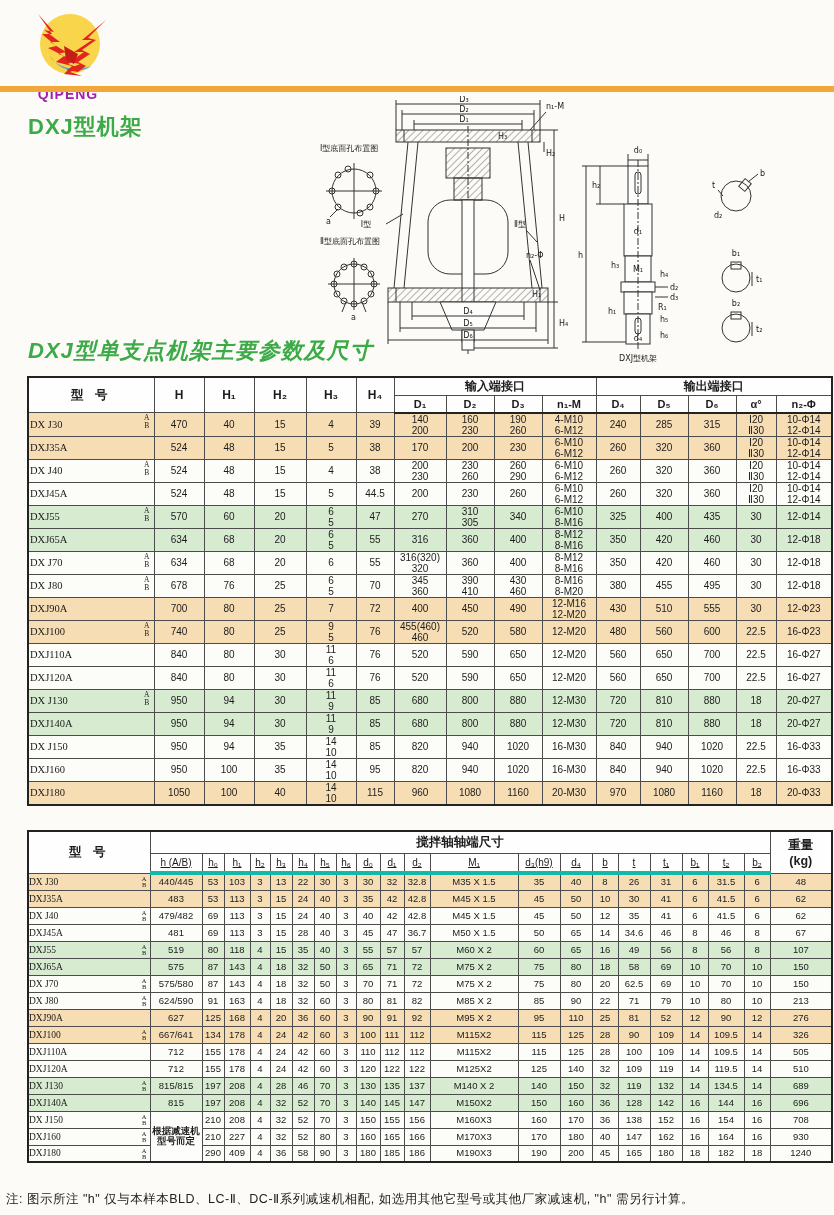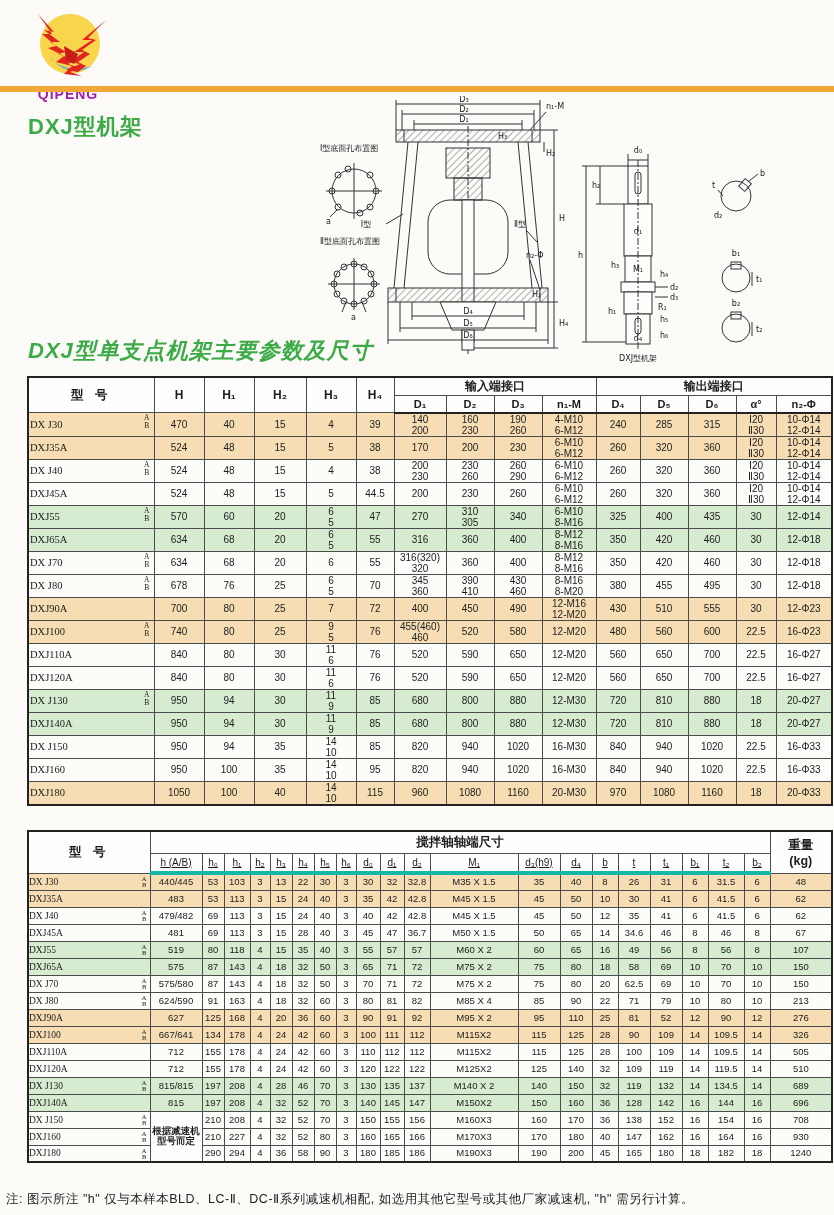--- a/index.html
+++ b/index.html
@@ -858,21 +858,21 @@
           <td>91</td>
           <td>163</td>
           <td>4</td>
           <td>18</td>
           <td>32</td>
           <td>60</td>
           <td>3</td>
           <td>80</td>
           <td>81</td>
           <td>82</td>
-          <td>M85 X 4</td>
+          <td>M85 X 2</td>
           <td>85</td>
           <td>90</td>
           <td>22</td>
           <td>71</td>
           <td>79</td>
           <td>10</td>
           <td>80</td>
           <td>10</td>
           <td>213</td>
         </tr>
@@ -1068,21 +1068,21 @@
           <td>162</td>
           <td>16</td>
           <td>164</td>
           <td>16</td>
           <td>930</td>
         </tr>
         <tr class="tone-white">
           <td class="model"><span>DXJ180</span><span class="ab">A
 B</span></td>
           <td>290</td>
-          <td>294</td>
+          <td>409</td>
           <td>4</td>
           <td>36</td>
           <td>58</td>
           <td>90</td>
           <td>3</td>
           <td>180</td>
           <td>185</td>
           <td>186</td>
           <td>M190X3</td>
           <td>190</td>

